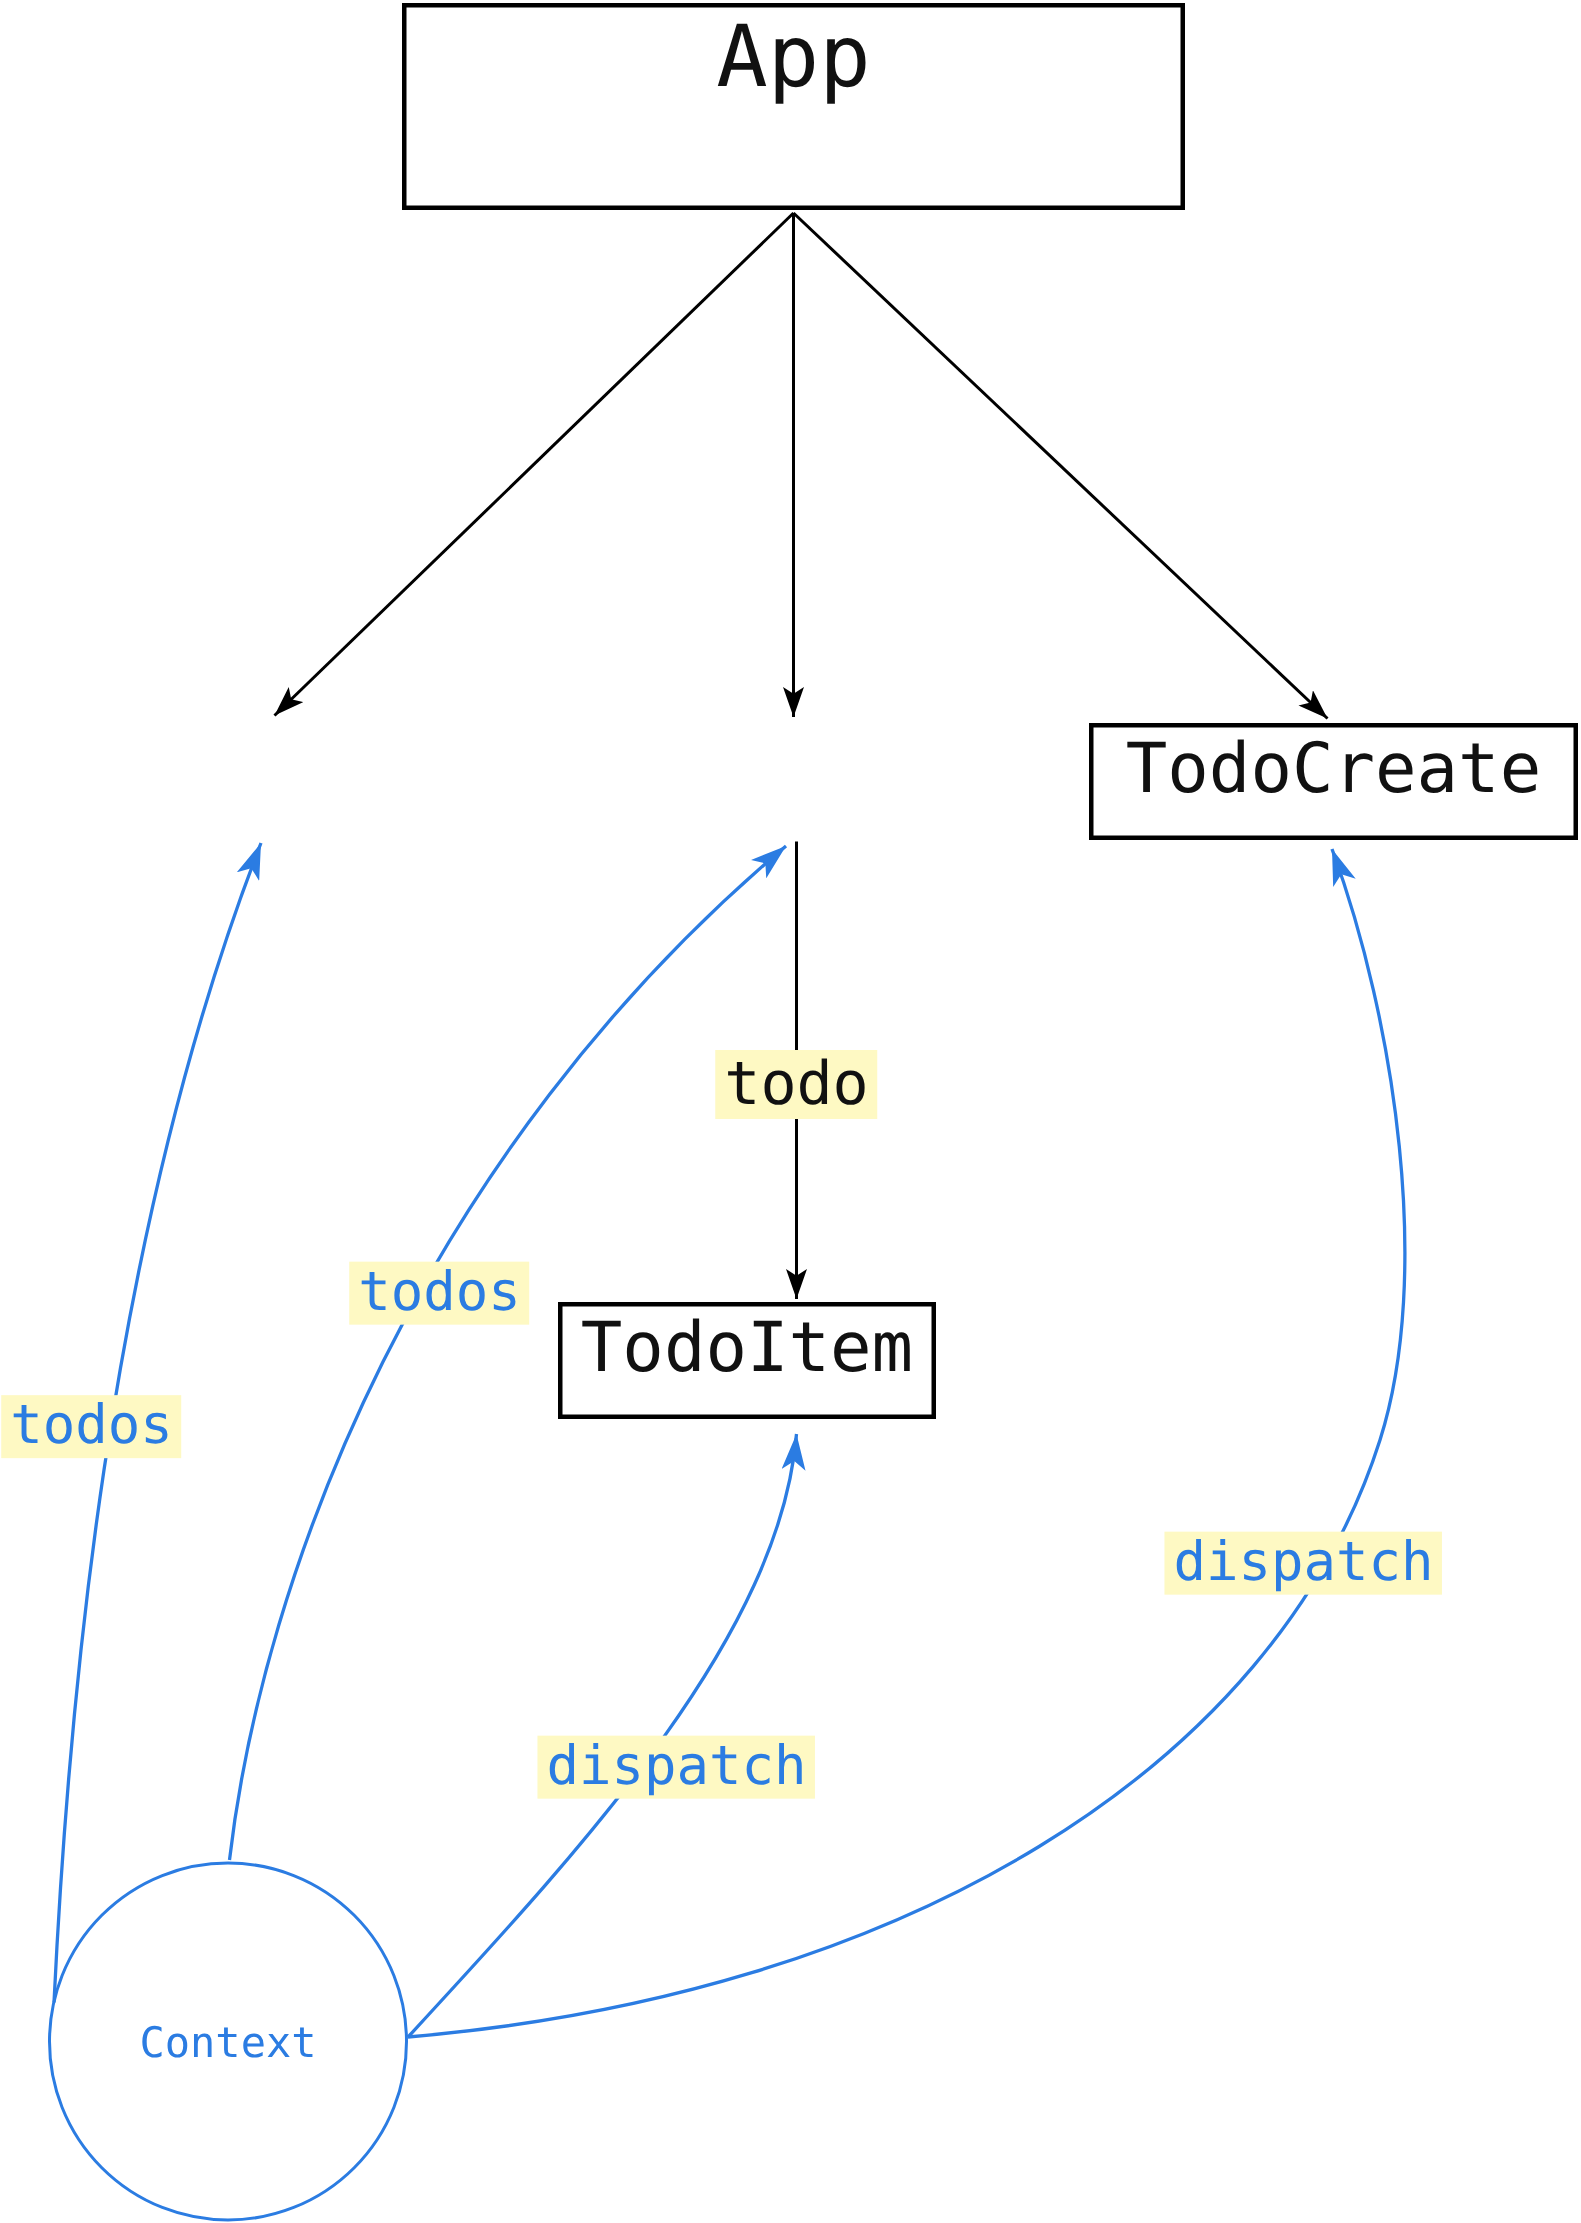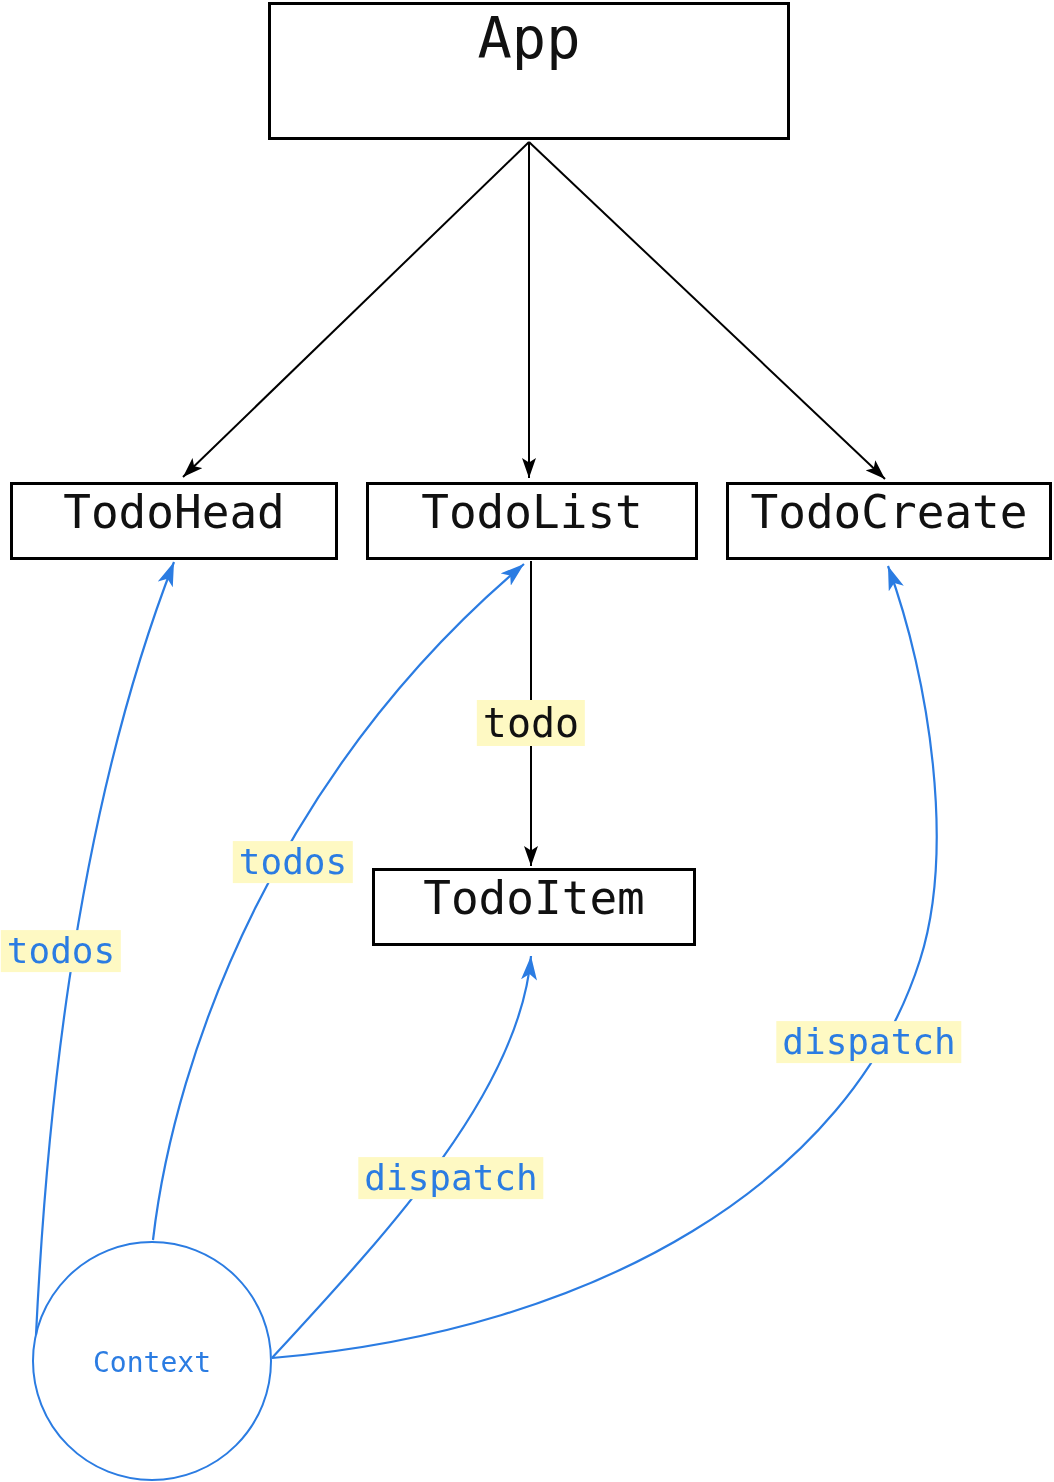--- a/index.html
+++ b/index.html
@@ -27,21 +27,21 @@
     display:flex;align-items:flex-start;justify-content:center;
     border:3px solid var(--line);
     background:#ffffff;
     color:#111111;
   }
   .node-app   {left:268px;top:2px;  width:522px;height:138px;font-size:57px;}
   .node-row   {top:482px;height:78px;font-size:46px;}
   .node-head  {left:10px; width:328px;}
   .node-list  {left:366px;width:332px;}
   .node-create{left:726px;width:326px;}
-  .node-item  {left:372px;top:868px;width:324px;height:78px;font-size:46px;}
+  .node-item  {left:372px;top:868px;width:252px;height:78px;font-size:46px;}
 
   .edge-label{
     position:absolute;
     transform:translate(-50%,-50%);
     background:#fef9c3;
     padding:2px 6px;
     white-space:nowrap;
     line-height:1.05;
   }
   .lbl-black{color:#111111;font-size:40px;}
@@ -83,27 +83,21 @@
     <path class="blueline" d="M36,1335 C45,1150 70,830 174,562" marker-end="url(#ah-blue)"></path>
     <path class="blueline" d="M153,1240 C175,1050 280,770 524,564" marker-end="url(#ah-blue)"></path>
     <path class="blueline" d="M272,1358 C390,1230 520,1090 531,956" marker-end="url(#ah-blue)"></path>
     <path class="blueline" d="M272,1358 C600,1330 850,1180 920,960 C955,850 930,680 888,566" marker-end="url(#ah-blue)"></path>
   </svg>
 
   <div class="node node-app">
     <span>App</span>
   </div>
 
-  <div class="node node-row node-head">
-    <span>TodoHead</span>
-  </div>
 
-  <div class="node node-row node-list">
-    <span>TodoList</span>
-  </div>
 
   <div class="node node-row node-create">
     <span>TodoCreate</span>
   </div>
 
   <div class="node node-item">
     <span>TodoItem</span>
   </div>
 
   <div class="edge-label lbl-black lbl-todo">todo</div>

